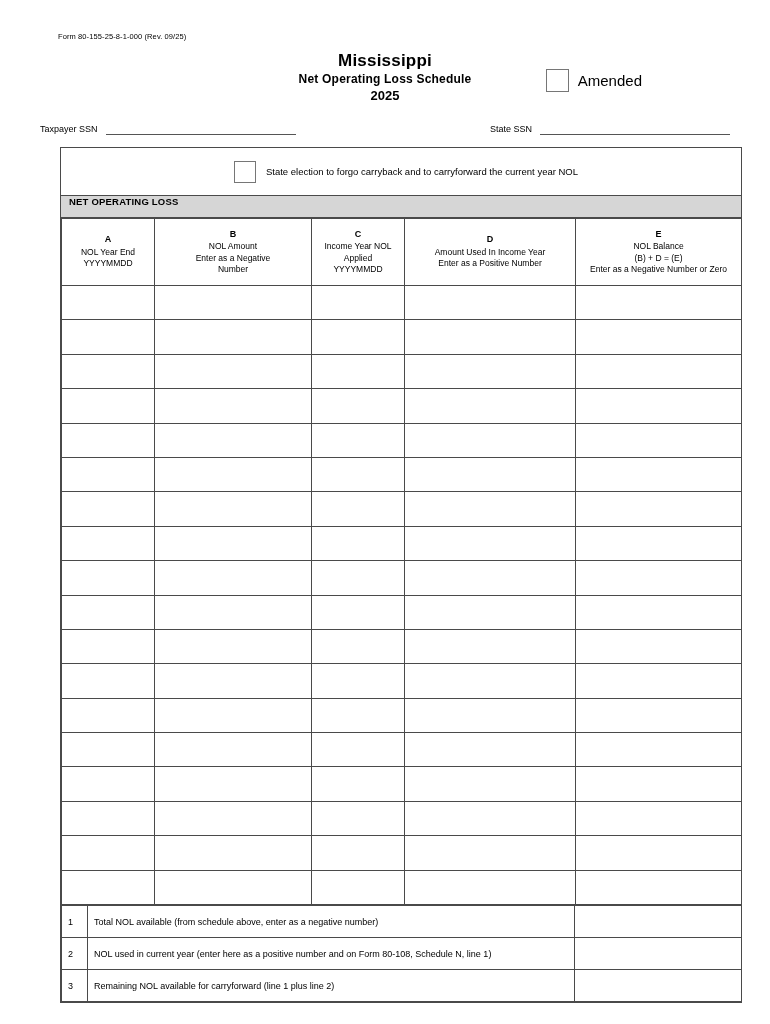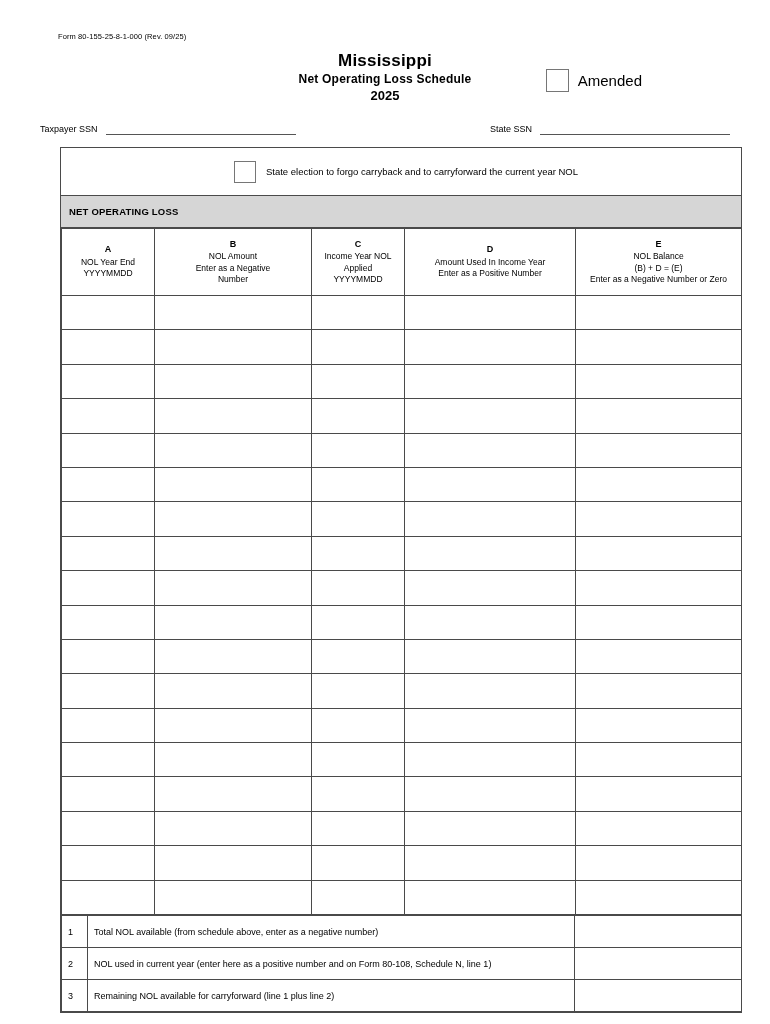--- a/index.html
+++ b/index.html
@@ -105,23 +105,23 @@
     padding-left: 10px;
   }
   .election-row .checkbox { width: 22px; height: 22px; }
   .election-text { font-size: 9.5px; }
 
   .section-header {
     background: #d6d6d6;
     border-bottom: 1px solid #4a4a4a;
     font-size: 9.5px;
     font-weight: bold;
-    padding: 10px 8px;
+    padding: 0 8px;
     letter-spacing: 0.2px;
-    height: 32px;
+    height: 22px;
     box-sizing: border-box;
     line-height: 11px;
   }
 
   table.nol {
     border-collapse: collapse;
     width: 100%;
     table-layout: fixed;
   }
   table.nol td, table.nol th {

